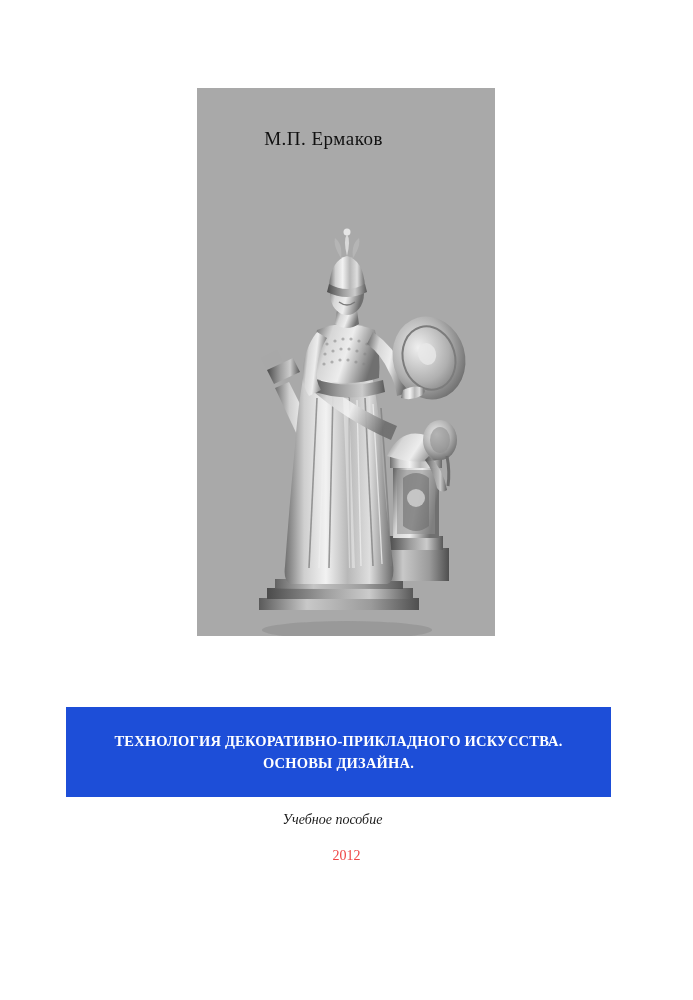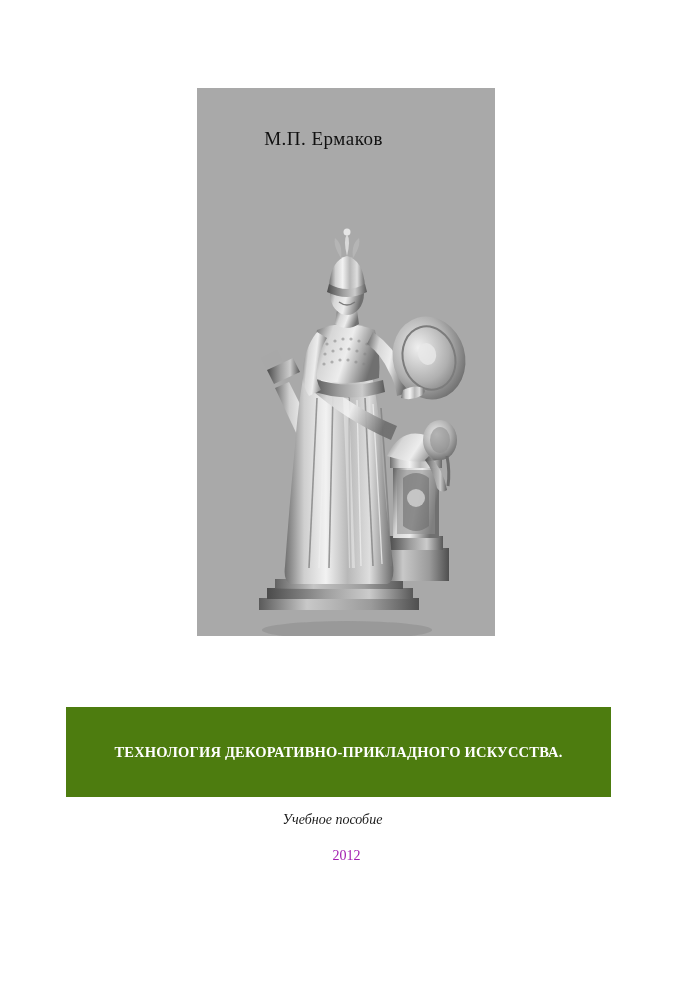--- a/index.html
+++ b/index.html
@@ -56,21 +56,21 @@
     height: 438px;
   }
 
   
   .title-bar {
     position: absolute;
     left: 66px;
     top: 707px;
     width: 545px;
     height: 90px;
-    background: #4d7c0f;
+    background: #1d4ed8;
     display: flex;
     align-items: center;
     justify-content: center;
   }
   .title-bar .title-lines {
     text-align: center;
     color: #ffffff;
     font-family: "Liberation Serif", serif;
     font-weight: bold;
     font-size: 14.5px;
@@ -91,21 +91,21 @@
   }
 
   .year {
     position: absolute;
     left: 0;
     top: 848px;
     width: 693px;
     text-align: center;
     font-family: "Liberation Serif", serif;
     font-size: 14px;
-    color: #a21caf;
+    color: #ef4444;
   }
 </style>
 </head>
 <body>
 
 <div class="page">
 
   <div class="cover-panel">
 
     <div class="author">М.П. Ермаков</div>
@@ -254,20 +254,21 @@
         </g>
 
         <path d="M146 200 q4 88 6 170 l6 0 q-3 -84 -6 -170 z" fill="#f6f6f6" opacity="0.45"></path>
       </svg>
     </div>
   </div>
 
   <div class="title-bar">
     <div class="title-lines">
       <div>ТЕХНОЛОГИЯ ДЕКОРАТИВНО-ПРИКЛАДНОГО ИСКУССТВА.</div>
+      <div>ОСНОВЫ ДИЗАЙНА.</div>
     </div>
   </div>
 
   <div class="subtitle">Учебное пособие</div>
 
   <div class="year">2012</div>
 
 </div>
 
 </body></html>

